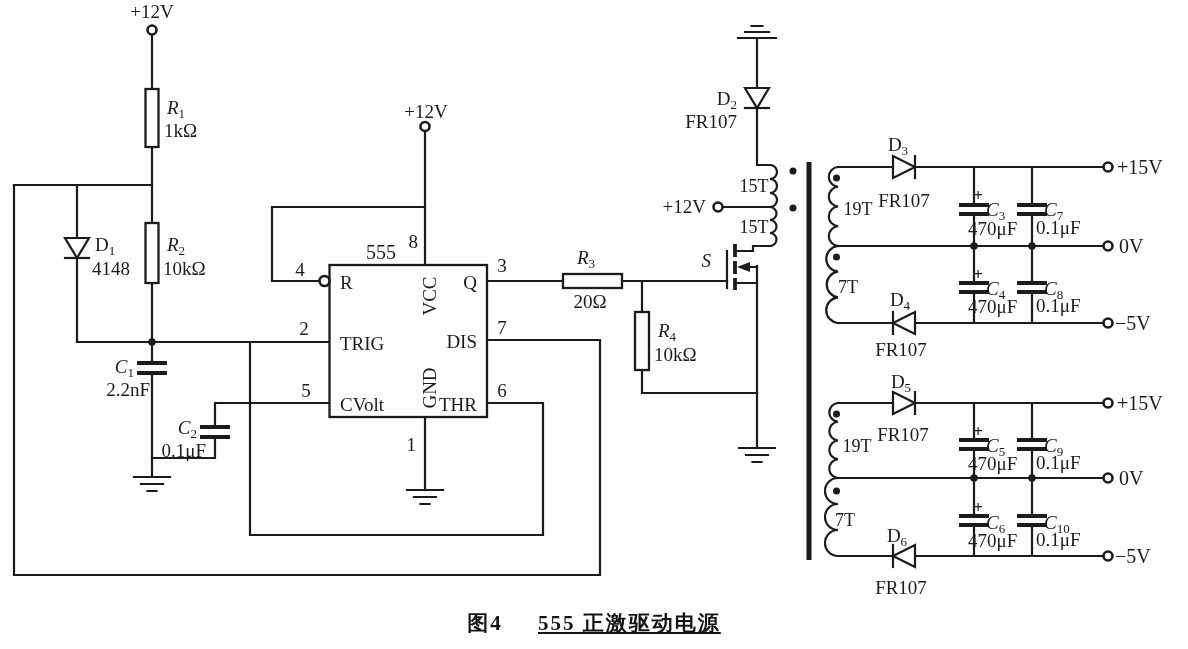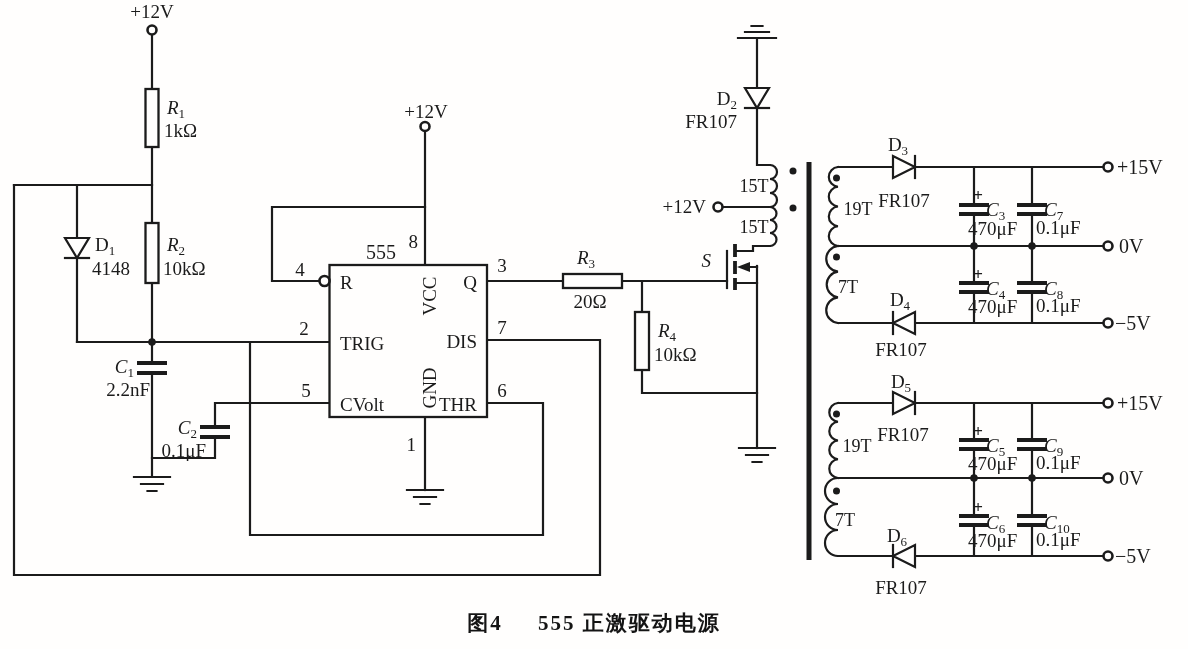--- a/index.html
+++ b/index.html
@@ -19,21 +19,21 @@
   .sub{font-size:13px;font-style:normal;}
   .val{font-size:19px;}
   .pin{font-size:19px;}
   .num{font-size:19px;}
   .out{font-size:20px;}
   .wt{font-size:18px;}
   .ict{font-size:20px;}
   .plus{font-size:17px;font-weight:bold;}
   .caption{position:absolute;left:0;right:0;top:609px;text-align:center;
            font-weight:bold;font-size:21px;letter-spacing:2px;color:#141414;}
-  .caption span + span{margin-left:28px;}
+  .caption span + span{margin-left:28px;text-decoration:underline;}
 </style>
 </head>
 <body>
 
 <div class="stage">
 <svg width="1188" height="649" viewBox="0 0 1188 649">
 
   <g>
 
     <path class="w" d="M152,34.5 V89"></path>

